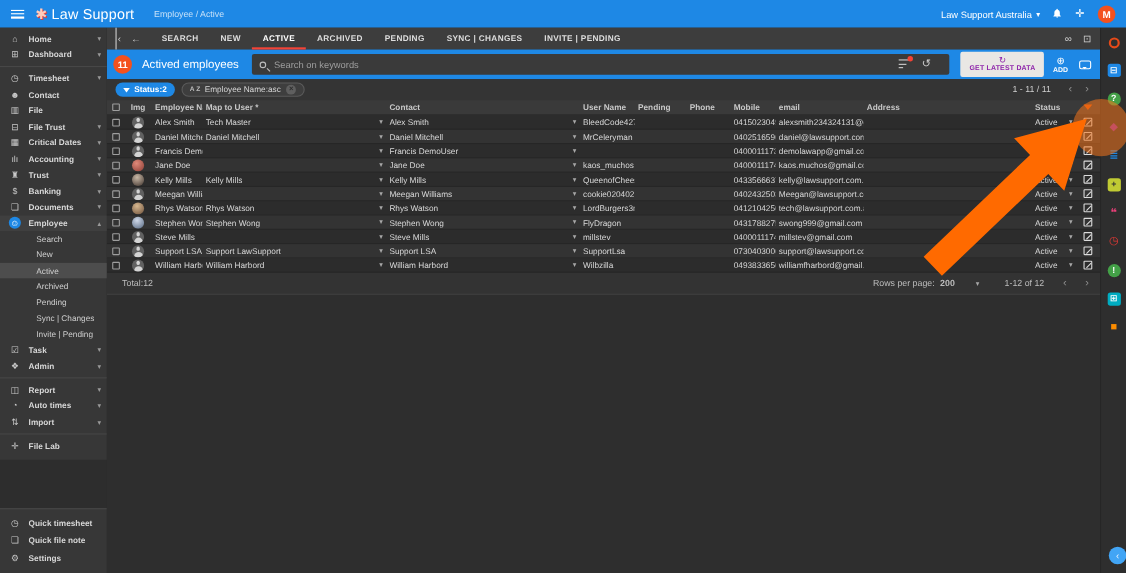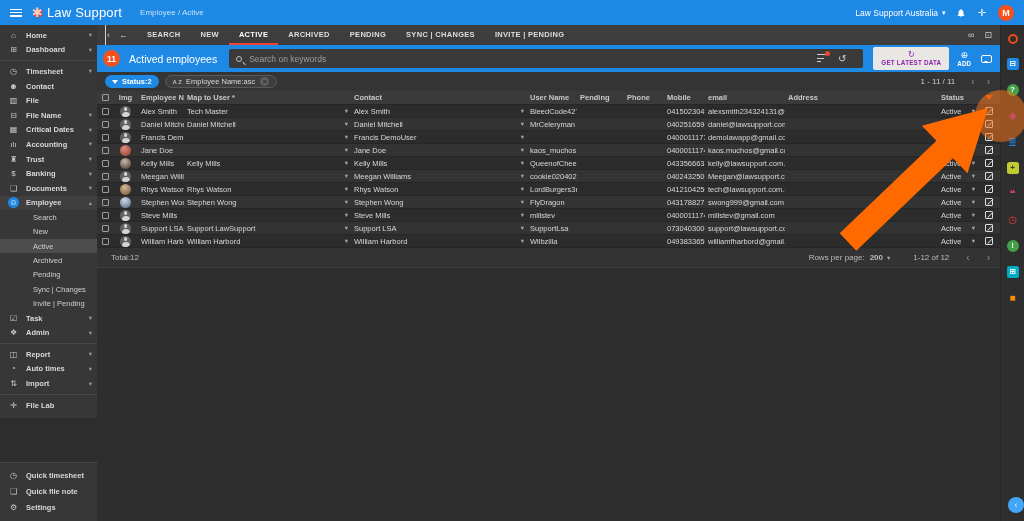--- a/index.html
+++ b/index.html
@@ -118,21 +118,21 @@
   .avatar.photo-dark { background:radial-gradient(circle at 42% 30%, #c9b8a6, #3f332d); }
   .avatar.photo-tan { background:radial-gradient(circle at 42% 30%, #d8b890, #6b4f3a); }
   .avatar.photo-blue { background:radial-gradient(circle at 42% 30%, #cfd8e8, #53657e); }
   .editbox { width:8px; height:8px; border:1.2px solid #dcdcdc; border-radius:1px; position:relative; display:inline-block; }
   .editbox::after { content:""; position:absolute; width:5.5px; height:1.4px; background:#dcdcdc; transform:rotate(-45deg); left:0.5px; top:2.6px; }
   .hfunnel { width:0; height:0; border-left:4px solid transparent; border-right:4px solid transparent; border-top:5px solid #E65100; }
 
   .tfoot { height:20px; background:#333333; border-bottom:1px solid #404040; display:flex; align-items:center;
            font-size:8px; color:#bdbdbd; padding:0 10px 0 14px; }
   .rpp { margin-left:auto; display:flex; align-items:center; gap:5px; }
-  .rppval { display:flex; align-items:center; gap:2px; cursor:pointer;font-weight:bold; }
+  .rppval { display:flex; align-items:center; gap:17px; cursor:pointer;font-weight:bold; }
   .pra { margin:0 0 0 18px; }
 
   
   .overlay { position:absolute; inset:0; z-index:50; pointer-events:none; }
   .collapse-bubble { position:absolute; left:1008px; top:497px; width:16px; height:16px; border-radius:50%;
                      background:#42A5F5; color:#eaf4ff; font-size:9px; display:flex; align-items:center;
                      justify-content:center; z-index:60; cursor:pointer; }
 </style>
 </head>
 <body>
@@ -194,21 +194,21 @@
         </div>
 
         <div class="srow item">
           <span class="icn">▥</span>
           <span class="lbl">File</span>
           <span class="chev"></span>
         </div>
 
         <div class="srow item">
           <span class="icn">⊟</span>
-          <span class="lbl">File Name</span>
+          <span class="lbl">File Trust</span>
           <span class="chev">▾</span>
         </div>
 
         <div class="srow item">
           <span class="icn">▦</span>
           <span class="lbl">Critical Dates</span>
           <span class="chev">▾</span>
         </div>
 
         <div class="srow item">

